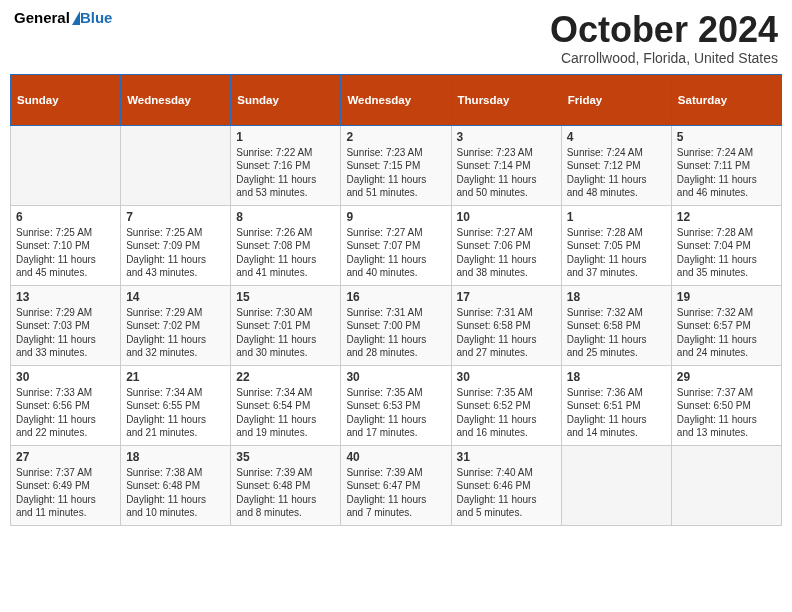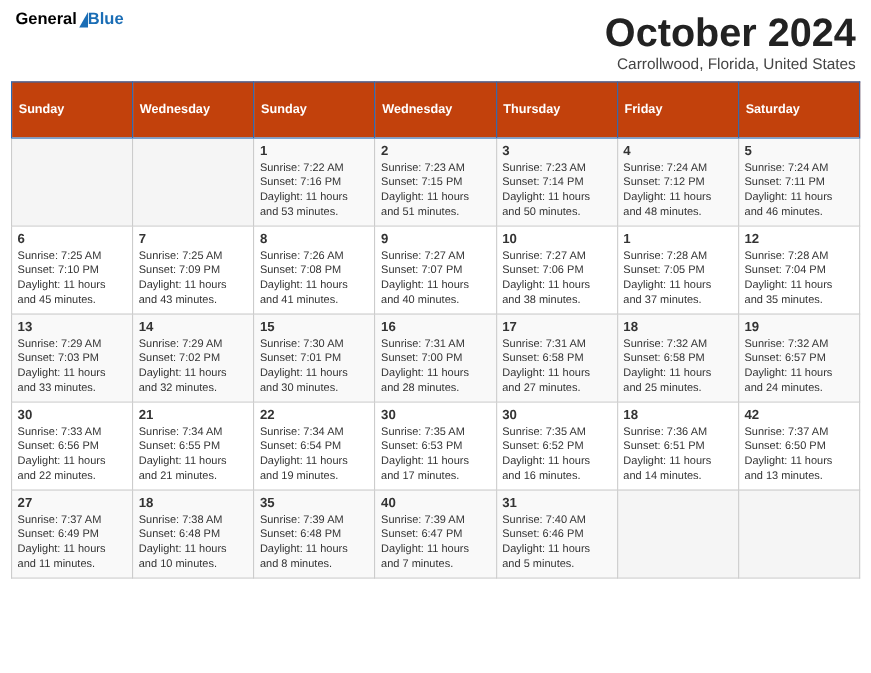--- a/index.html
+++ b/index.html
@@ -230,21 +230,21 @@
         </td>
         <td>
           <span class="day-num">30</span>
           <div class="cell-text">Sunrise: 7:35 AM<br>Sunset: 6:52 PM<br>Daylight: 11 hours and 16 minutes.</div>
         </td>
         <td>
           <span class="day-num">18</span>
           <div class="cell-text">Sunrise: 7:36 AM<br>Sunset: 6:51 PM<br>Daylight: 11 hours and 14 minutes.</div>
         </td>
         <td>
-          <span class="day-num">42</span>
+          <span class="day-num">29</span>
           <div class="cell-text">Sunrise: 7:37 AM<br>Sunset: 6:50 PM<br>Daylight: 11 hours and 13 minutes.</div>
         </td>
       </tr>
       <tr>
         <td>
           <span class="day-num">27</span>
           <div class="cell-text">Sunrise: 7:37 AM<br>Sunset: 6:49 PM<br>Daylight: 11 hours and 11 minutes.</div>
         </td>
         <td>
           <span class="day-num">18</span>

